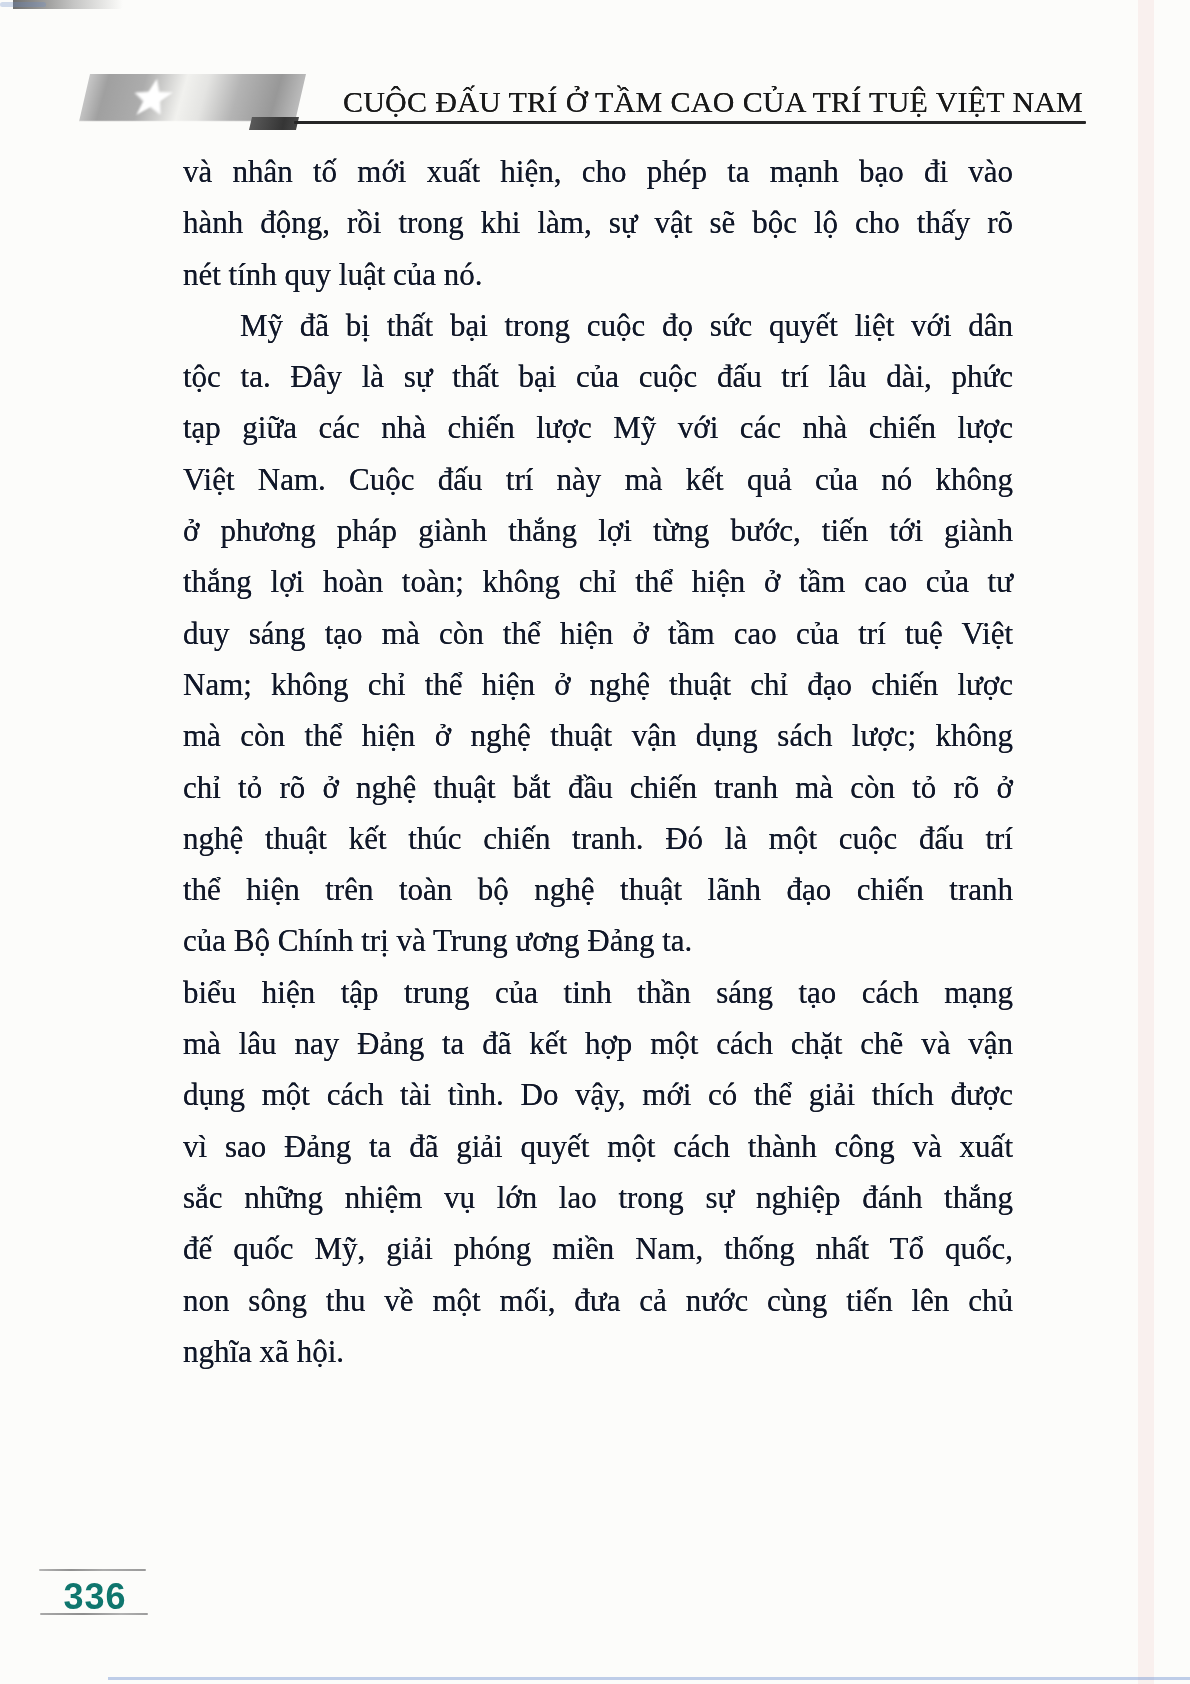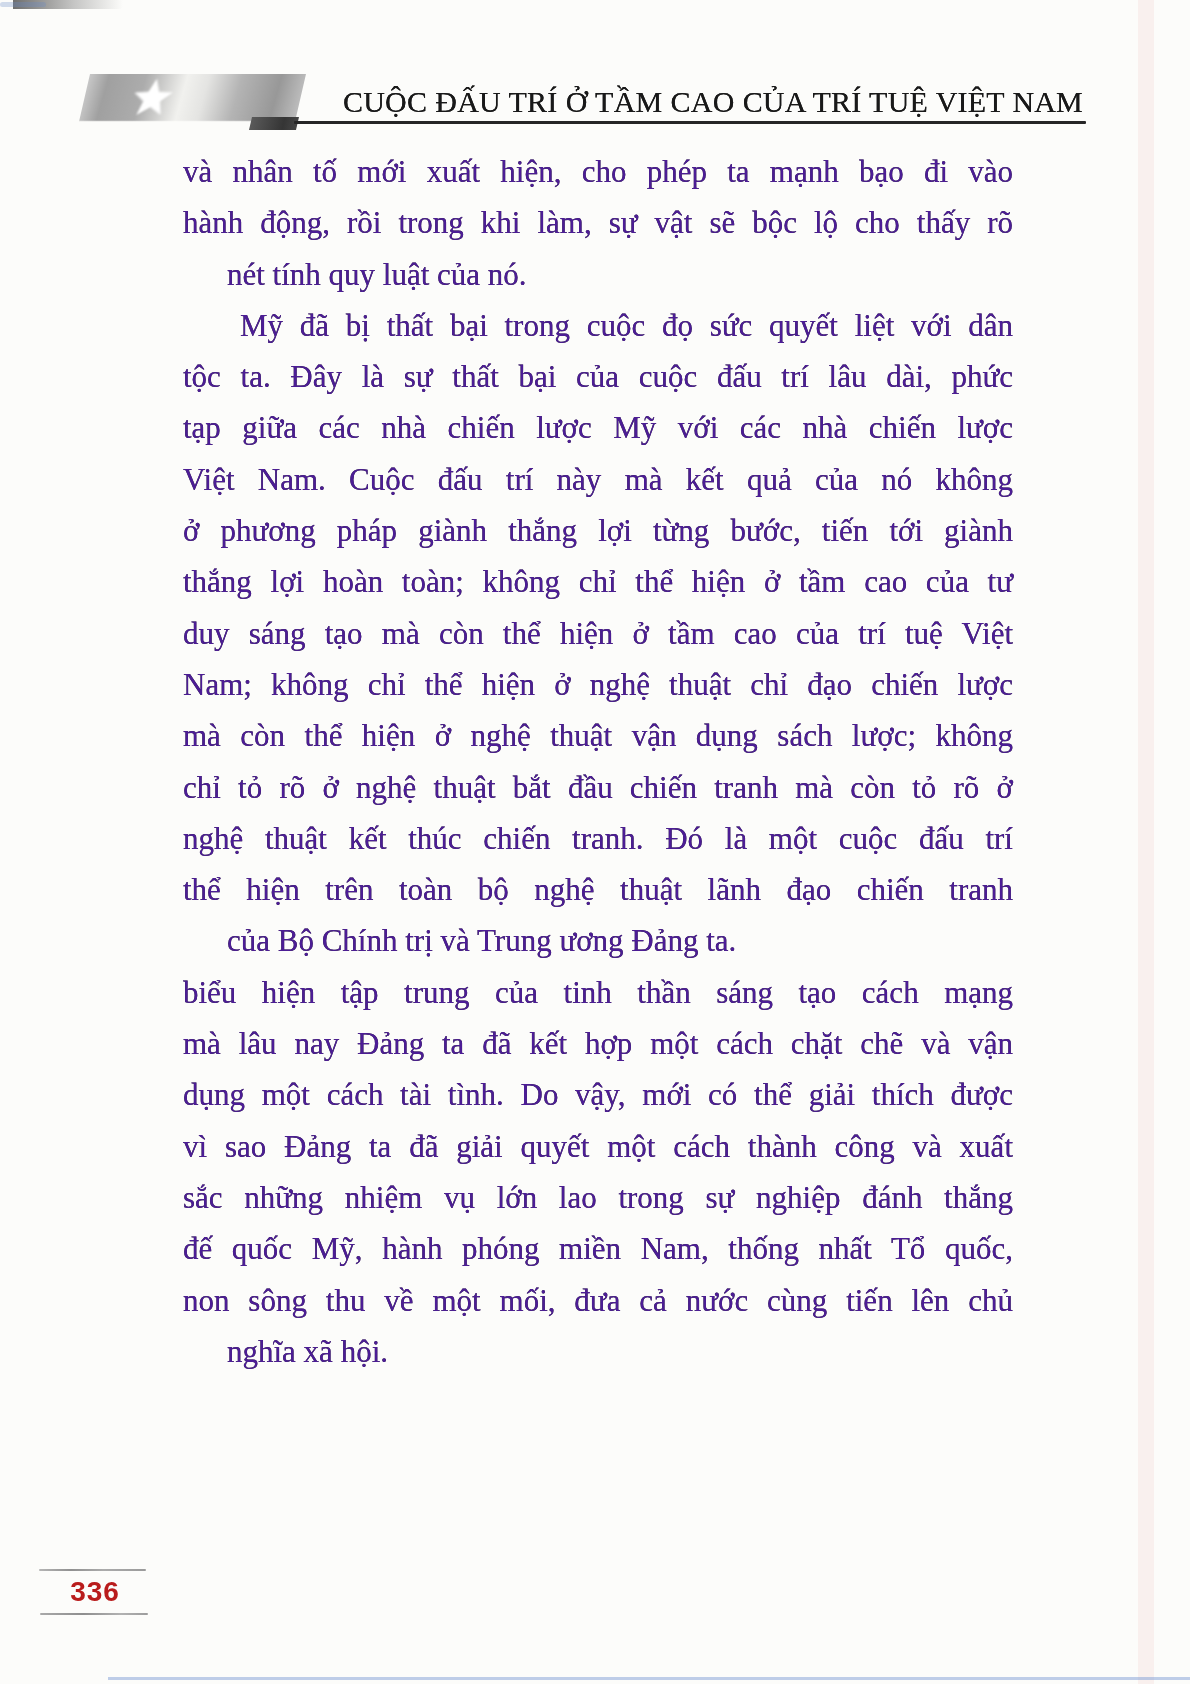--- a/index.html
+++ b/index.html
@@ -49,42 +49,42 @@
     text-align:justify;text-align-last:justify;
     text-shadow:0 0 .5px #1a1a1a;
   }
   .header-rule{
     position:absolute;left:294px;top:121px;width:792px;height:3px;
     background:#262626;border-radius:1px;
   }
   
   .body-text{
     position:absolute;left:183px;top:146px;width:830px;
-    font-size:31px;color:#4c1d95;
+    font-size:31px;color:#0f172a;
     text-shadow:0 0 .45px rgba(20,20,20,.9);
   }
   .para{margin:0;padding:0;}
   .tline{
     display:block;height:51.3px;line-height:51.3px;
     text-align:justify;text-align-last:justify;white-space:nowrap;
   }
-  .tline.last{text-align-last:left;margin-left:44px;}
+  .tline.last{text-align-last:left;}
   .tline.indent{padding-left:57px;}
   
   .pn-rule{
     position:absolute;height:2px;background:#a6a6a6;border-radius:1px;
   }
   .pn-rule.top{left:39px;top:1569px;width:107px;
     background:linear-gradient(90deg,#b5b5b5,#909090 30%,#ababab 60%,#9a9a9a);}
   .pn-rule.bottom{left:40px;top:1613px;width:108px;
     background:linear-gradient(90deg,#a9a9a9,#8e8e8e 40%,#b2b2b2 75%,#9c9c9c);}
   .page-number{
     position:absolute;left:60px;top:1576px;width:70px;
     font-family:"Liberation Sans","DejaVu Sans",sans-serif;
-    font-weight:700;font-size:28px;color:#b91c1c;text-align:center;
+    font-weight:700;font-size:36px;color:#0f766e;text-align:center;
     letter-spacing:1px;
   }
 </style>
 </head>
 <body>
 
 <div class="page">
 
   <div class="smudge-top"></div>
   <div class="dash-blue-top"></div>
@@ -122,21 +122,21 @@
       <span class="tline">nghệ thuật kết thúc chiến tranh. Đó là một cuộc đấu trí</span>
       <span class="tline">thể hiện trên toàn bộ nghệ thuật lãnh đạo chiến tranh</span>
       <span class="tline last">của Bộ Chính trị và Trung ương Đảng ta.</span>
     </p>
     <p class="para">
       <span class="tline">biểu hiện tập trung của tinh thần sáng tạo cách mạng</span>
       <span class="tline">mà lâu nay Đảng ta đã kết hợp một cách chặt chẽ và vận</span>
       <span class="tline">dụng một cách tài tình. Do vậy, mới có thể giải thích được</span>
       <span class="tline">vì sao Đảng ta đã giải quyết một cách thành công và xuất</span>
       <span class="tline">sắc những nhiệm vụ lớn lao trong sự nghiệp đánh thắng</span>
-      <span class="tline">đế quốc Mỹ, hành phóng miền Nam, thống nhất Tổ quốc,</span>
+      <span class="tline">đế quốc Mỹ, giải phóng miền Nam, thống nhất Tổ quốc,</span>
       <span class="tline">non sông thu về một mối, đưa cả nước cùng tiến lên chủ</span>
       <span class="tline last">nghĩa xã hội.</span>
     </p>
   </div>
 
   <div>
     <div class="pn-rule top"></div>
     <div class="page-number">336</div>
     <div class="pn-rule bottom"></div>
   </div>

